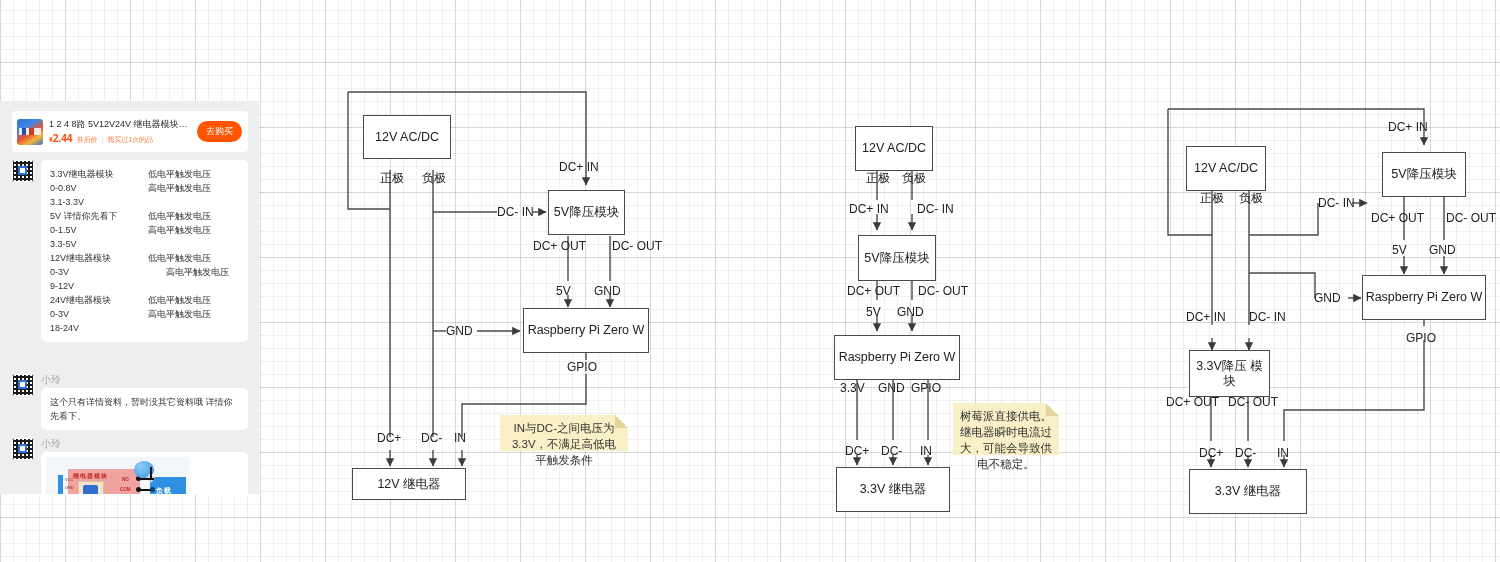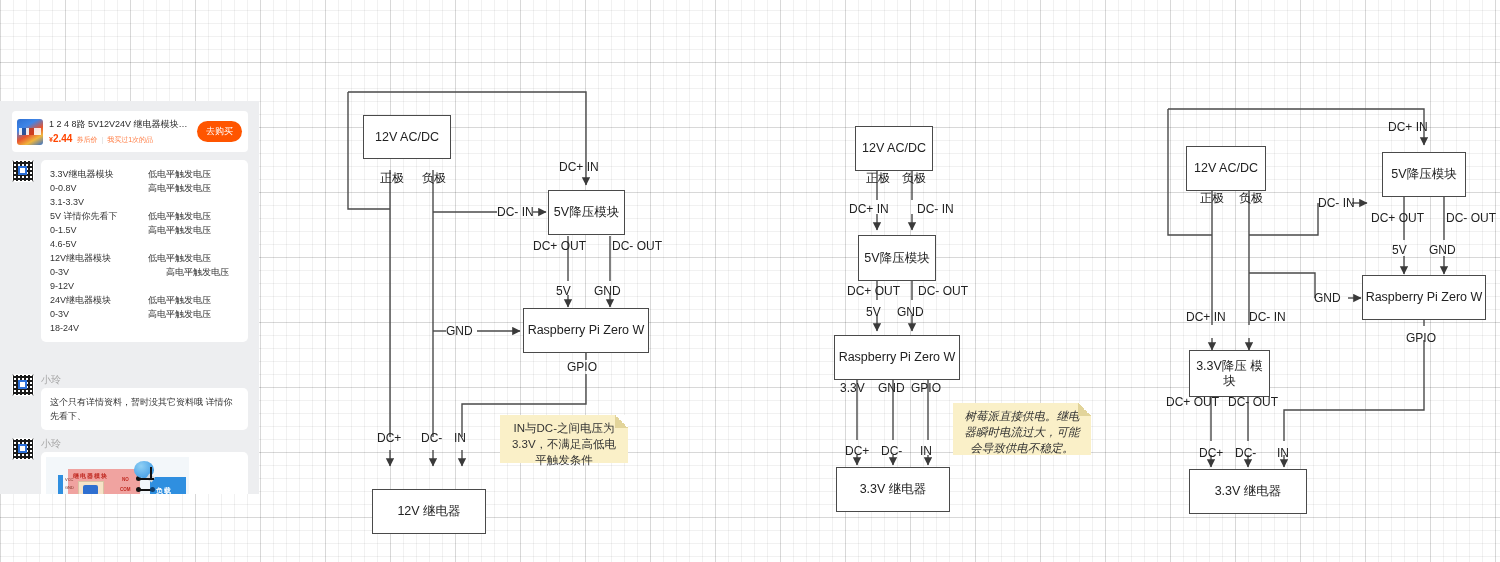--- a/index.html
+++ b/index.html
@@ -231,21 +231,21 @@
             </div>
             <div class="spec">
               <span class="c1">5V 详情你先看下</span>
               <span>低电平触发电压</span>
             </div>
             <div class="spec">
               <span class="c1">0-1.5V</span>
               <span>高电平触发电压</span>
             </div>
             <div class="spec">
-              <span class="c1">4.6-5V</span>
+              <span class="c1">3.3-5V</span>
               <span></span>
             </div>
             <div class="spec">
               <span class="c1">12V继电器模块</span>
               <span>低电平触发电压</span>
             </div>
             <div class="spec">
               <span class="c1">0-3V</span>
               <span>　　高电平触发电压</span>
             </div>
@@ -308,37 +308,37 @@
 
           </div>
         </div>
       </div>
     </div>
   </div>
 
   <div class="node" style="left:363px;top:115px;width:88px;height:44px;">12V AC/DC</div>
   <div class="node" style="left:548px;top:190px;width:77px;height:45px;">5V降压模块</div>
   <div class="node" style="left:523px;top:308px;width:126px;height:45px;">Raspberry Pi Zero W</div>
-  <div class="node" style="left:372px;top:468px;width:114px;height:45px;margin-top:21px;">12V 继电器</div>
+  <div class="node" style="left:352px;top:468px;width:114px;height:32px;">12V 继电器</div>
 
   <span class="elabel" style="left:380px;top:171px;">正极</span>
   <span class="elabel" style="left:422px;top:171px;">负极</span>
   <span class="elabel" style="left:559px;top:160px;">DC+ IN</span>
   <span class="elabel" style="left:497px;top:205px;">DC- IN</span>
   <span class="elabel" style="left:533px;top:239px;">DC+ OUT</span>
   <span class="elabel" style="left:612px;top:239px;">DC- OUT</span>
   <span class="elabel" style="left:556px;top:284px;">5V</span>
   <span class="elabel" style="left:594px;top:284px;">GND</span>
   <span class="elabel" style="left:446px;top:324px;">GND</span>
   <span class="elabel" style="left:567px;top:360px;">GPIO</span>
   <span class="elabel" style="left:377px;top:431px;">DC+</span>
   <span class="elabel" style="left:421px;top:431px;">DC-</span>
   <span class="elabel" style="left:454px;top:431px;">IN</span>
 
-  <div class="note" style="left:500px;top:415px;width:128px;height:48px;">
+  <div class="note" style="left:500px;top:415px;width:128px;height:36px;">
     <span>IN与DC-之间电压为 3.3V，不满足高低电平触发条件</span>
     <span class="fold"></span>
   </div>
 
   <div class="node" style="left:855px;top:126px;width:78px;height:45px;">12V AC/DC</div>
   <div class="node" style="left:858px;top:235px;width:78px;height:46px;">5V降压模块</div>
   <div class="node" style="left:834px;top:335px;width:126px;height:45px;">Raspberry Pi Zero W</div>
   <div class="node" style="left:836px;top:467px;width:114px;height:45px;">3.3V 继电器</div>
 
   <span class="elabel" style="left:866px;top:171px;">正极</span>
@@ -349,21 +349,21 @@
   <span class="elabel" style="left:918px;top:284px;">DC- OUT</span>
   <span class="elabel" style="left:866px;top:305px;">5V</span>
   <span class="elabel" style="left:897px;top:305px;">GND</span>
   <span class="elabel" style="left:840px;top:381px;">3.3V</span>
   <span class="elabel" style="left:878px;top:381px;">GND</span>
   <span class="elabel" style="left:911px;top:381px;">GPIO</span>
   <span class="elabel" style="left:845px;top:444px;">DC+</span>
   <span class="elabel" style="left:881px;top:444px;">DC-</span>
   <span class="elabel" style="left:920px;top:444px;">IN</span>
 
-  <div class="note" style="left:953px;top:403px;width:138px;height:52px;font-style:italic;">
+  <div class="note" style="left:953px;top:403px;width:106px;height:52px;">
     <span>树莓派直接供电。继电器瞬时电流过大，可能会导致供电不稳定。</span>
     <span class="fold"></span>
   </div>
 
   <div class="node" style="left:1186px;top:146px;width:80px;height:45px;">12V AC/DC</div>
   <div class="node" style="left:1382px;top:152px;width:84px;height:45px;">5V降压模块</div>
   <div class="node" style="left:1362px;top:275px;width:124px;height:45px;">Raspberry Pi Zero W</div>
   <div class="node" style="left:1189px;top:350px;width:81px;height:47px;">3.3V降压 模块</div>
   <div class="node" style="left:1189px;top:469px;width:118px;height:45px;">3.3V 继电器</div>
 

